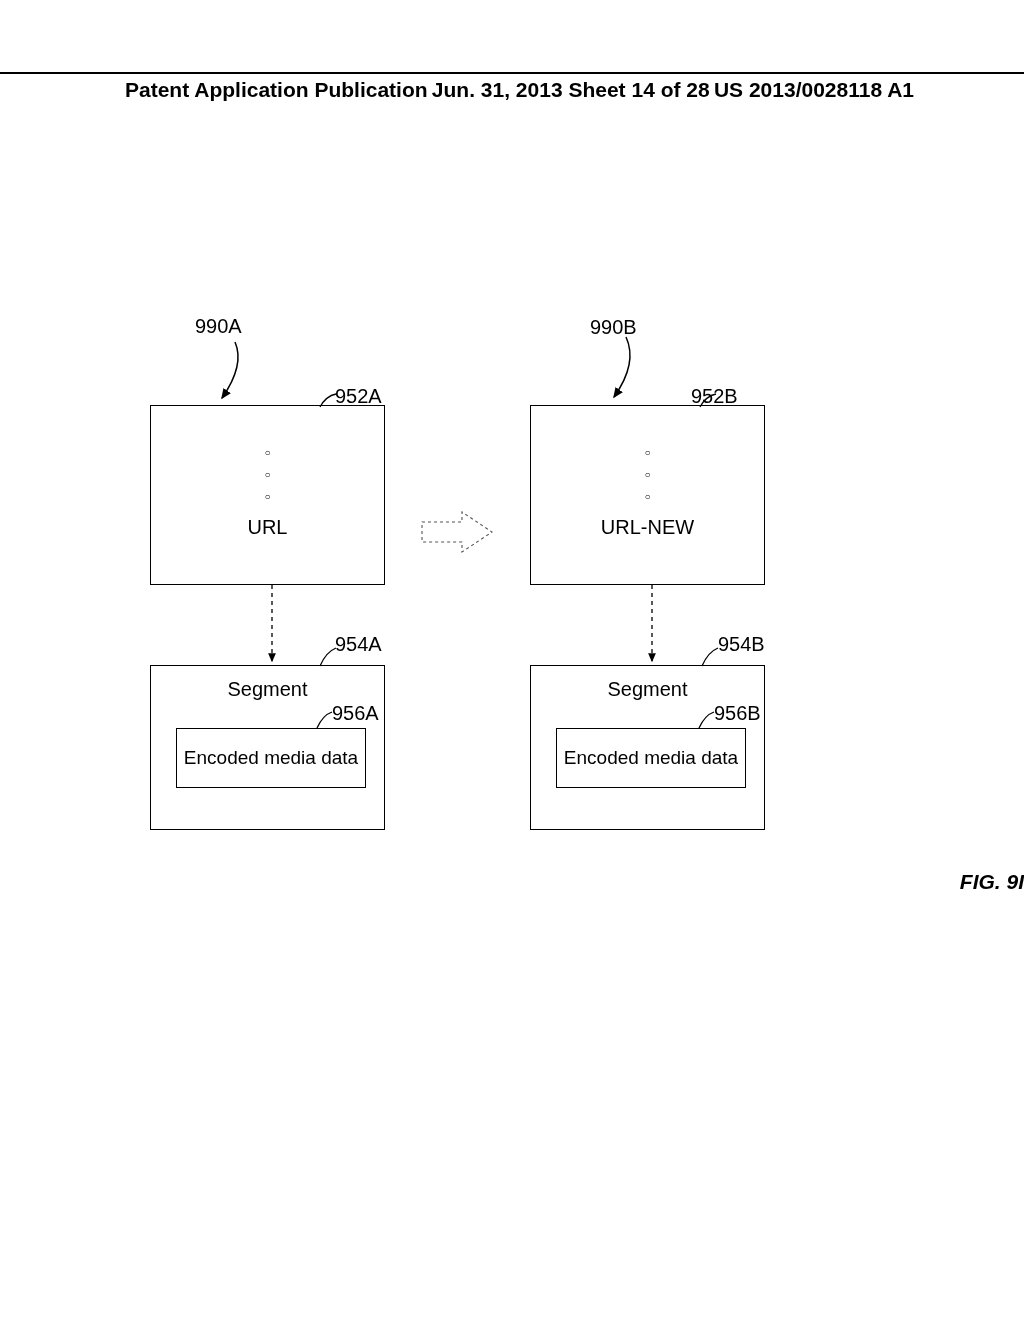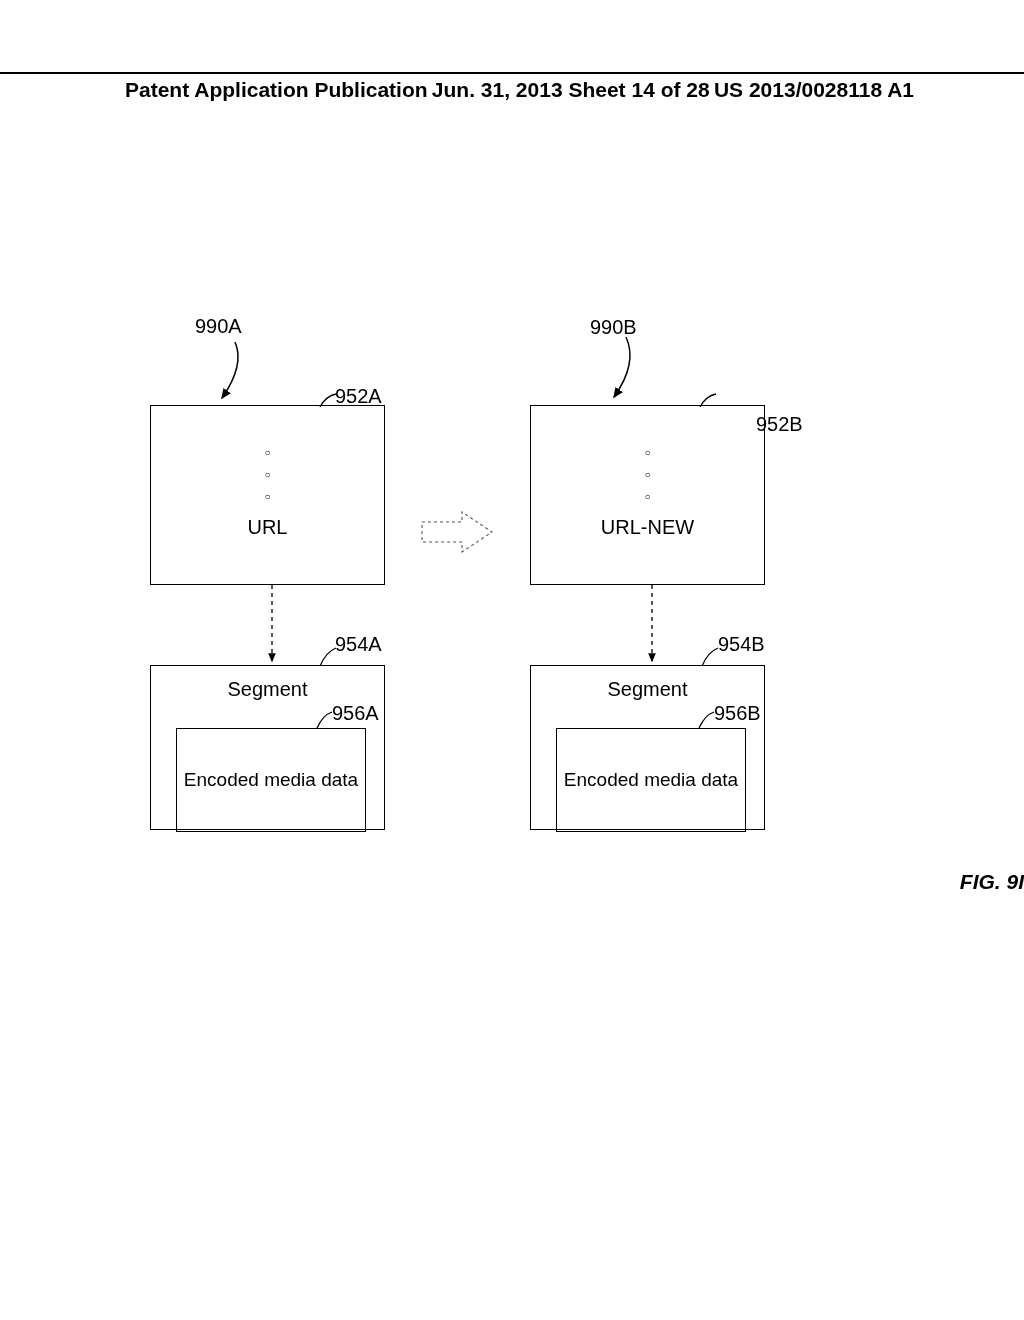--- a/index.html
+++ b/index.html
@@ -65,21 +65,21 @@
     text-align: center;
     top: 12px;
     font-size: 20px;
   }
   .inner-box {
     position: absolute;
     border: 1.5px solid #000;
     left: 25px;
     top: 62px;
     width: 190px;
-    height: 104px;
+    height: 60px;
     display: flex;
     align-items: center;
     justify-content: center;
     text-align: center;
     font-size: 19px;
     line-height: 1.25;
   }
 
   .ref-label {
     position: absolute;
@@ -143,21 +143,21 @@
     <div class="seg-title">Segment</div>
     <div class="inner-box">
       <span>Encoded media data</span>
     </div>
   </div>
 
   <div class="ref-label" style="left:195px; top:315px;">990A</div>
   <div class="ref-label" style="left:590px; top:316px;">990B</div>
 
   <div class="ref-label" style="left:335px; top:385px;">952A</div>
-  <div class="ref-label" style="left:756px; top:385px;margin-top:28px;">952B</div>
+  <div class="ref-label" style="left:691px; top:385px;">952B</div>
 
   <div class="ref-label" style="left:335px; top:633px;">954A</div>
   <div class="ref-label" style="left:718px; top:633px;">954B</div>
 
   <div class="ref-label" style="left:332px; top:702px;">956A</div>
   <div class="ref-label" style="left:714px; top:702px;">956B</div>
 
   <svg class="anno" style="left:210px; top:340px; width:60px; height:70px;">
     <defs>
         <marker id="ah1" markerWidth="8" markerHeight="8" refX="6" refY="3" orient="auto">

